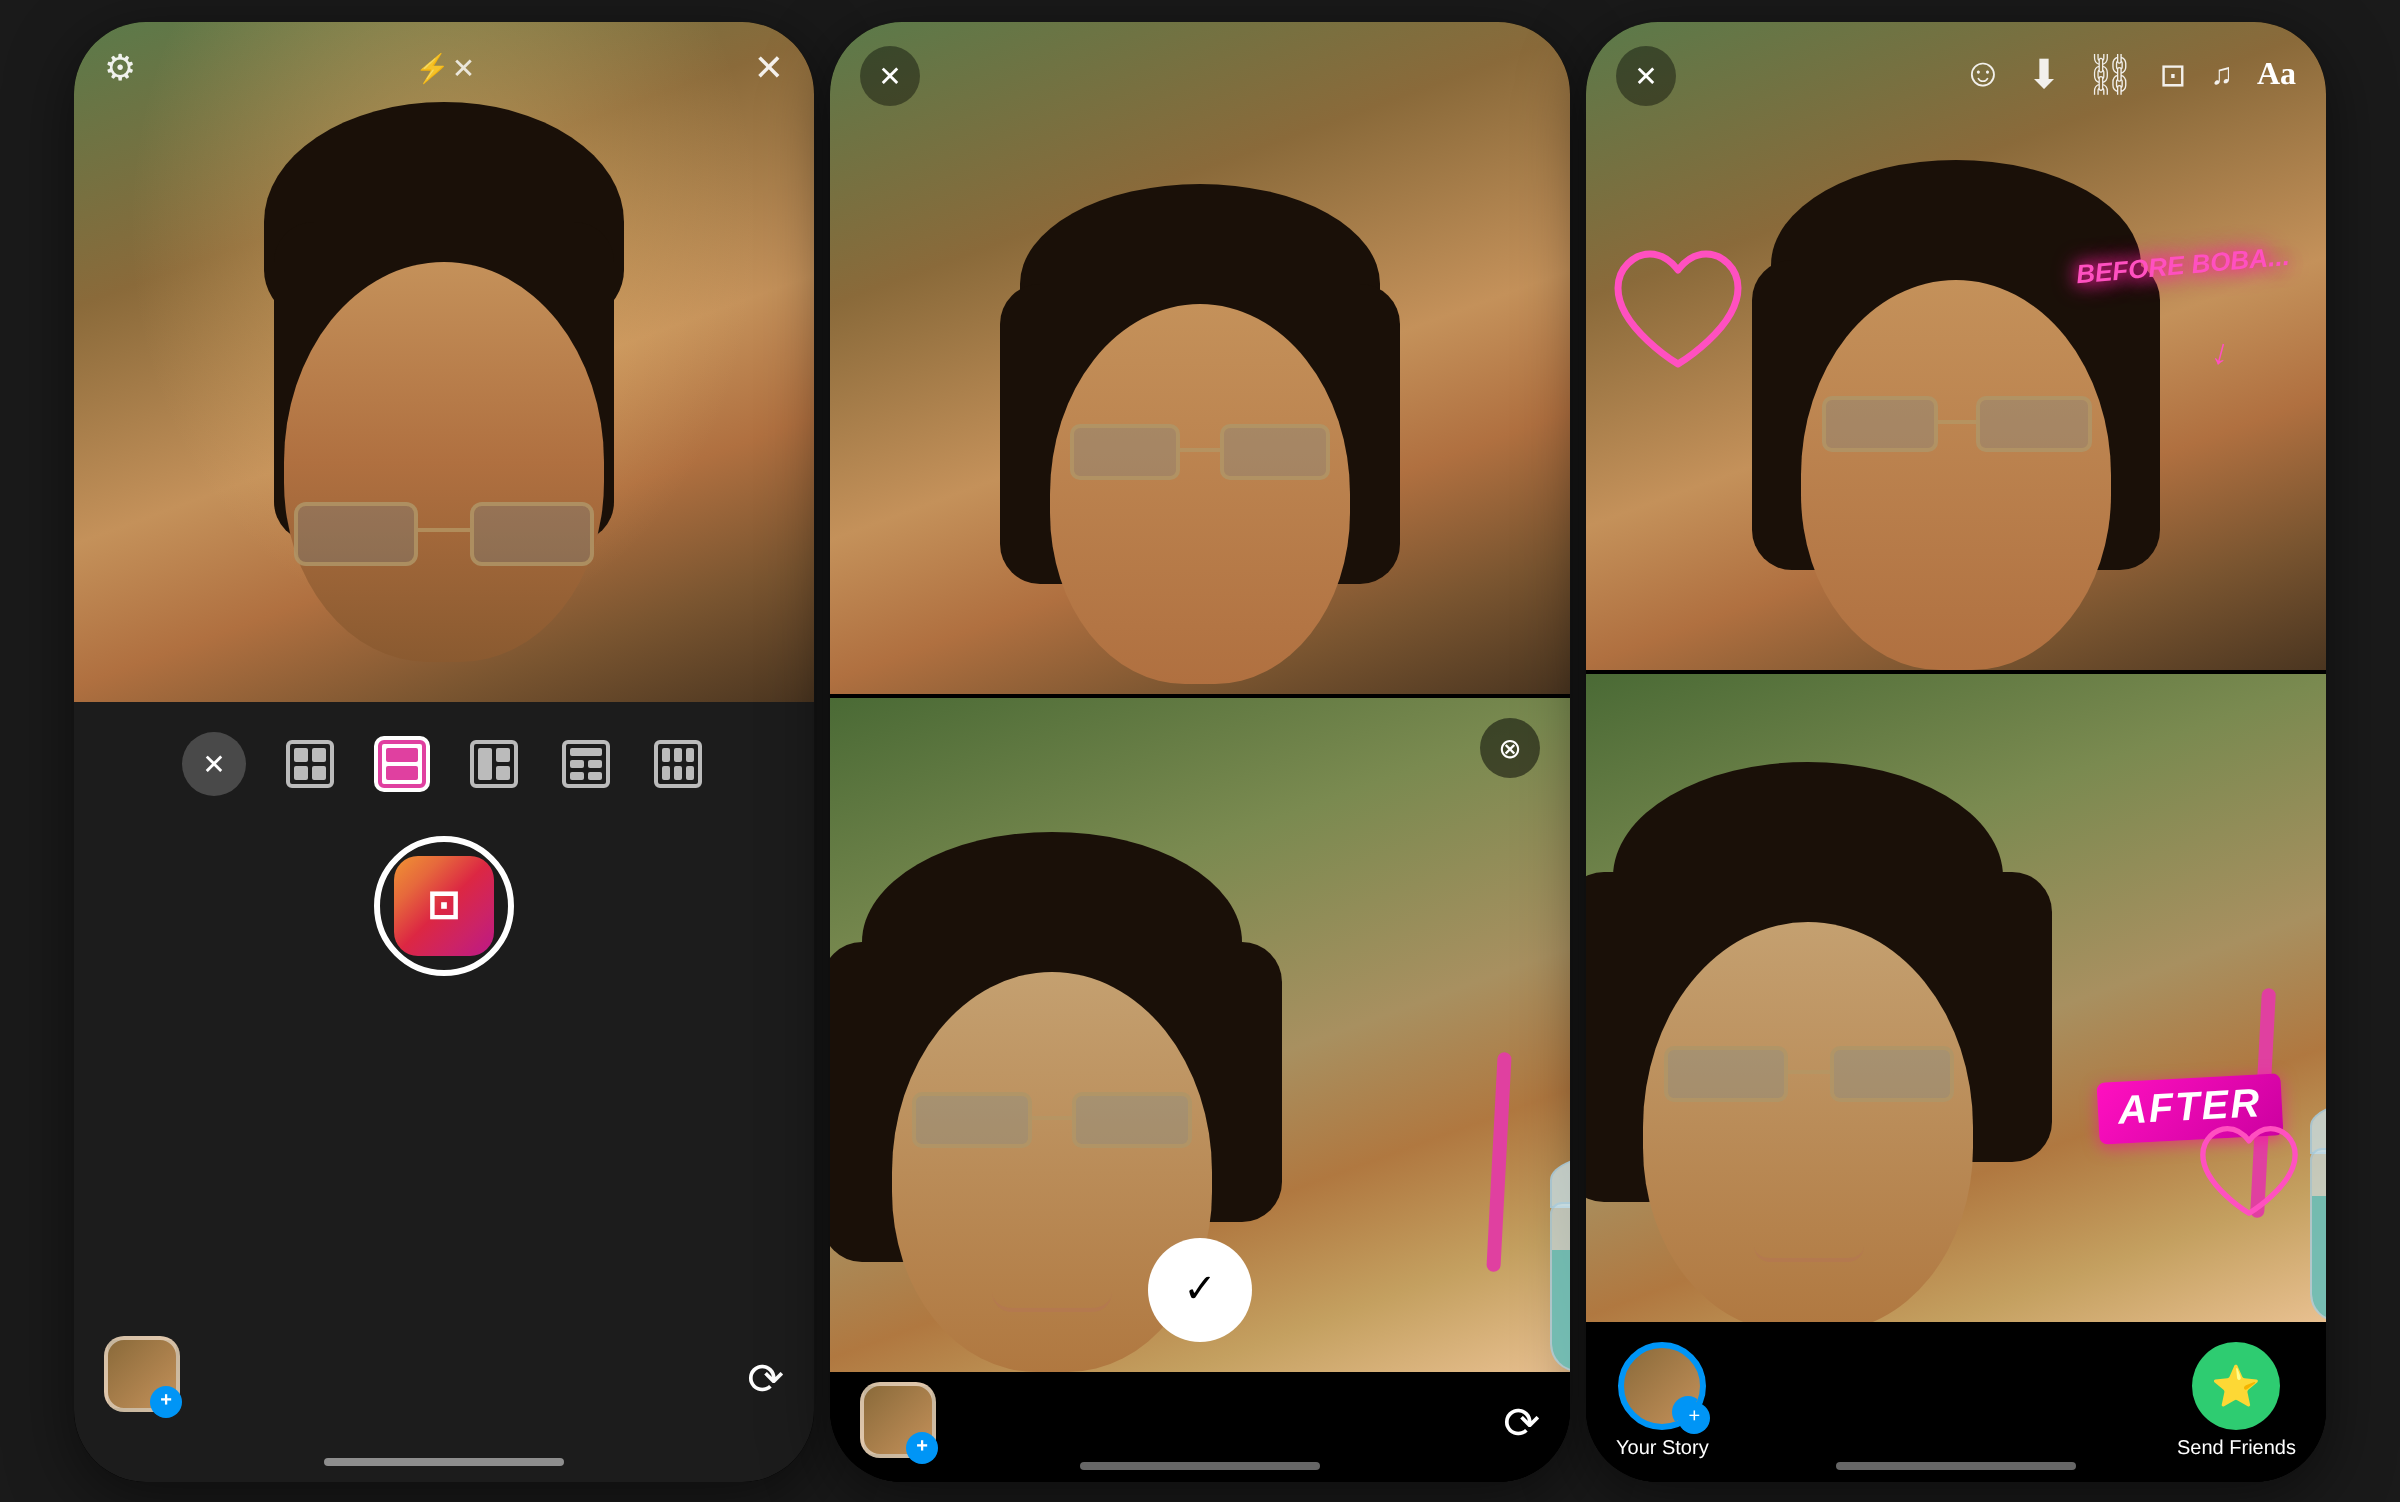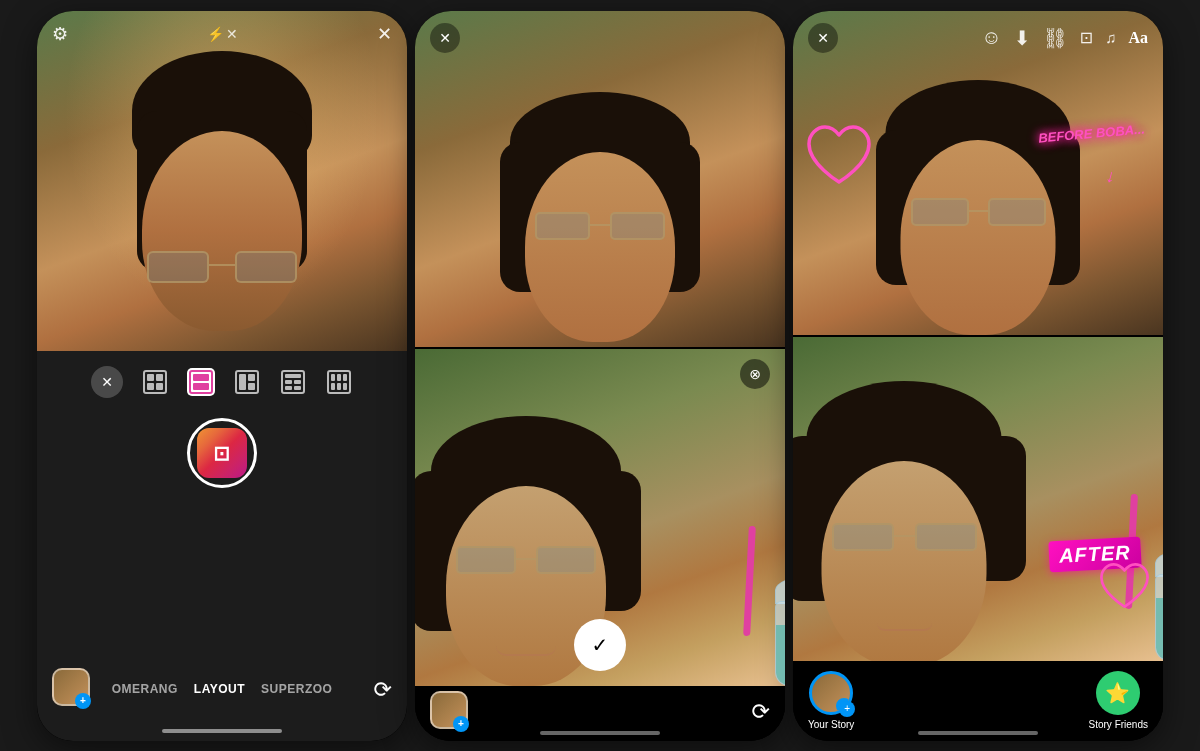--- a/index.html
+++ b/index.html
@@ -720,25 +720,20 @@
 
         <div class="layout-main-btn">
           <div class="layout-logo">
             <span style="font-size:20px;font-weight:900;">⊡</span>
           </div>
         </div>
 
         <div class="gallery-thumb"></div>
         <div class="gallery-thumb-plus">+</div>
 
-        <div class="bottom-modes">
-          <span class="mode-text">OMERANG</span>
-          <span class="mode-text active-mode">LAYOUT</span>
-          <span class="mode-text">SUPERZOO</span>
-        </div>
 
         <div class="rotate-icon">⟳</div>
         <div class="bottom-bar-strip"></div>
       </div>
     </div>
   </div>
 
   <div class="phone-screen">
     <div class="screen2">
 
@@ -903,21 +898,21 @@
         <div class="your-story-btn">
           <div style="position:relative;">
             <div class="story-avatar"></div>
             <div style="position:absolute;bottom:-2px;right:-2px;width:16px;height:16px;border-radius:50%;background:#0095f6;color:white;font-size:10px;display:flex;align-items:center;justify-content:center;line-height:16px;text-align:center;">+</div>
           </div>
           <span style="color:white;font-size:10px;text-align:center;">Your Story</span>
         </div>
 
         <div class="close-friends-btn">
           <div class="friends-avatar">⭐</div>
-          <span style="color:white;font-size:10px;text-align:center;">Story Friends</span>
+          <span style="color:white;font-size:10px;text-align:center;">Send Friends</span>
         </div>
 
 
         <div class="s3-bottom-strip"></div>
       </div>
     </div>
   </div>
 
 </div>
 

